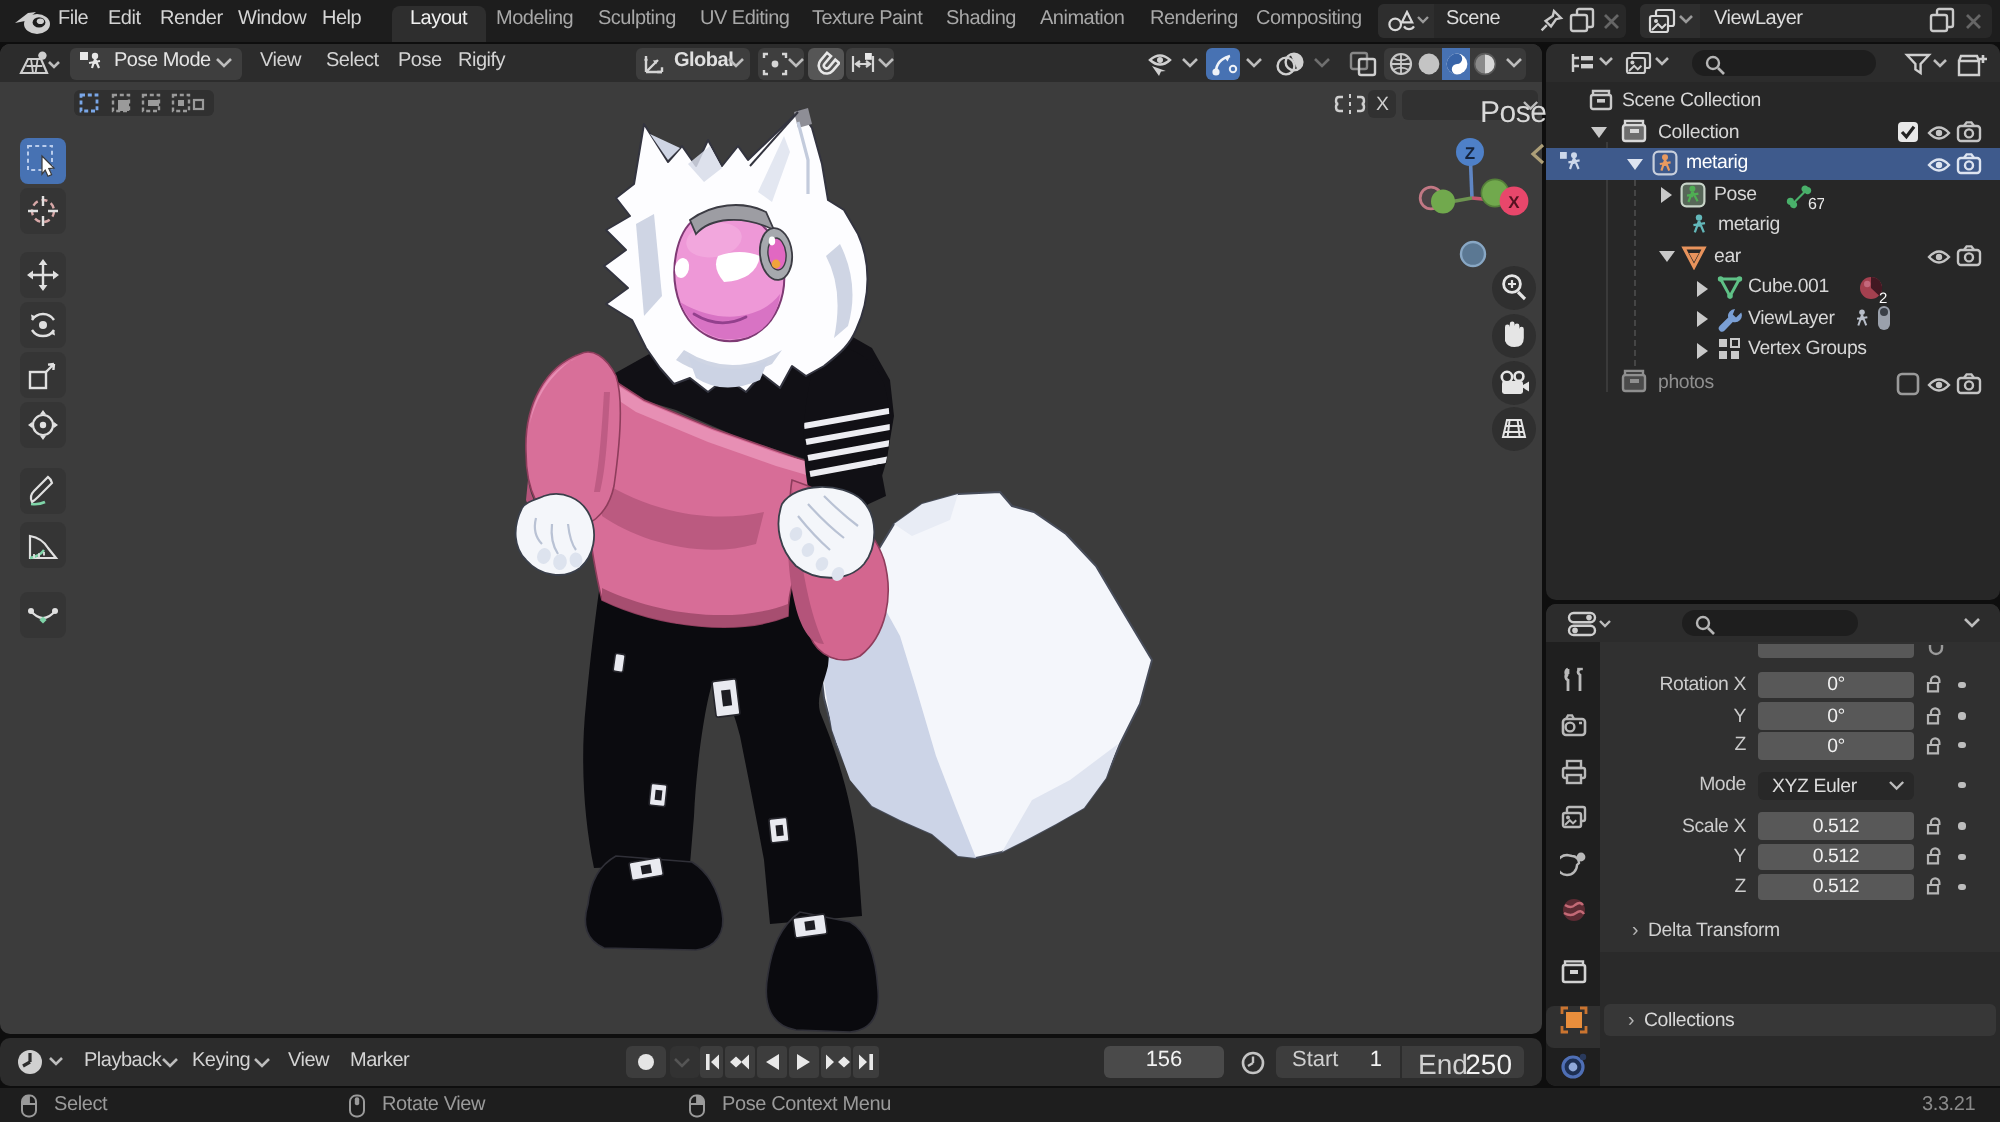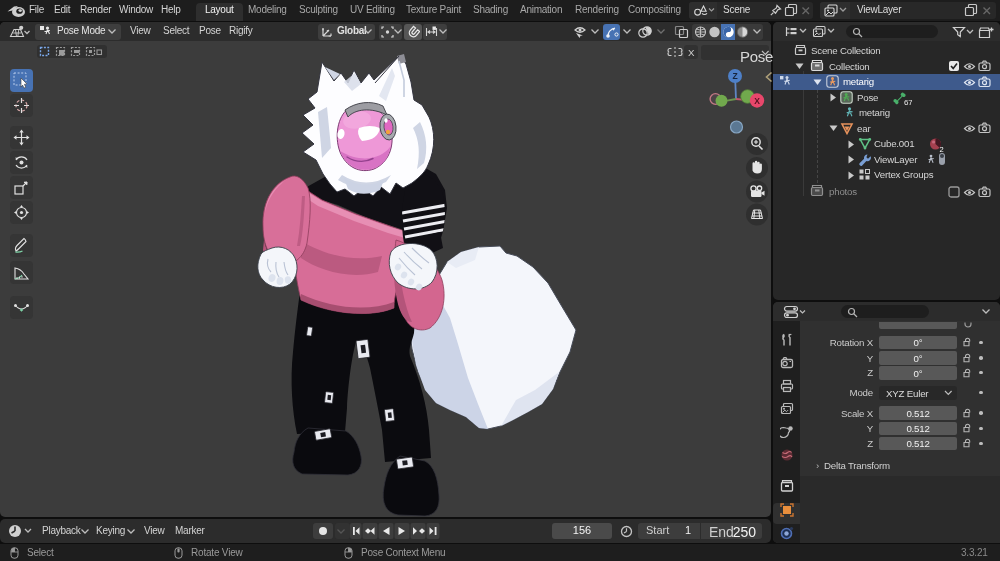--- a/index.html
+++ b/index.html
@@ -766,20 +766,21 @@
       <div class="dot" style="top:49.5px;"></div>
       <div class="dot" style="top:69.5px;"></div>
       <div class="dot" style="top:90px;"></div>
       <div class="dot" style="top:105.5px;"></div>
       <div class="dot" style="top:120.5px;"></div>
       <div class="abs" style="left:180px;top:164px;width:14px;height:8px;opacity:.7;background:repeating-linear-gradient(90deg,#6a6a6a 0 1.5px,transparent 1.5px 3.5px),repeating-linear-gradient(0deg,#6a6a6a 0 1.5px,transparent 1.5px 4px);background-blend-mode:multiply;"></div>
       <div class="abs" style="left:180px;top:185px;width:14px;height:8px;opacity:.7;background:repeating-linear-gradient(90deg,#6a6a6a 0 1.5px,transparent 1.5px 3.5px);"></div>
       <div class="abs" style="left:180px;top:206px;width:14px;height:8px;opacity:.7;background:repeating-linear-gradient(90deg,#6a6a6a 0 1.5px,transparent 1.5px 3.5px);"></div>
       <div class="abs" style="left:16px;top:139px;color:#d0d0d0;"><span style="color:#b5b5b5;">›</span>&nbsp; Delta Transform</div>
       <div class="abs" style="left:0px;top:155px;width:200px;height:67px;background:#2a2a2a;"></div>
+      <div class="abs phdr" style="top:181px;"><span style="color:#b5b5b5;">›</span>&nbsp; Collections</div>
     </div>
   </div>
 
   <div class="area" id="timeline" style="left:0;top:519px;width:771px;height:24px;background:#2c2c2c;">
     <svg class="abs" style="left:8px;top:5px;" width="26" height="14" viewBox="0 0 26 14">
       <circle cx="7" cy="7" r="6" fill="#d0d0d0"></circle>
       <path d="M7 7 V2.5 M7 7 L3.5 9" stroke="#2c2c2c" stroke-width="1.6" fill="none"></path>
       <path d="M17 5 l3 3 3-3" fill="none" stroke="#bdbdbd" stroke-width="1.3"></path>
     </svg>
     <div class="abs txt" style="left:42px;top:6px;">Playback</div>

